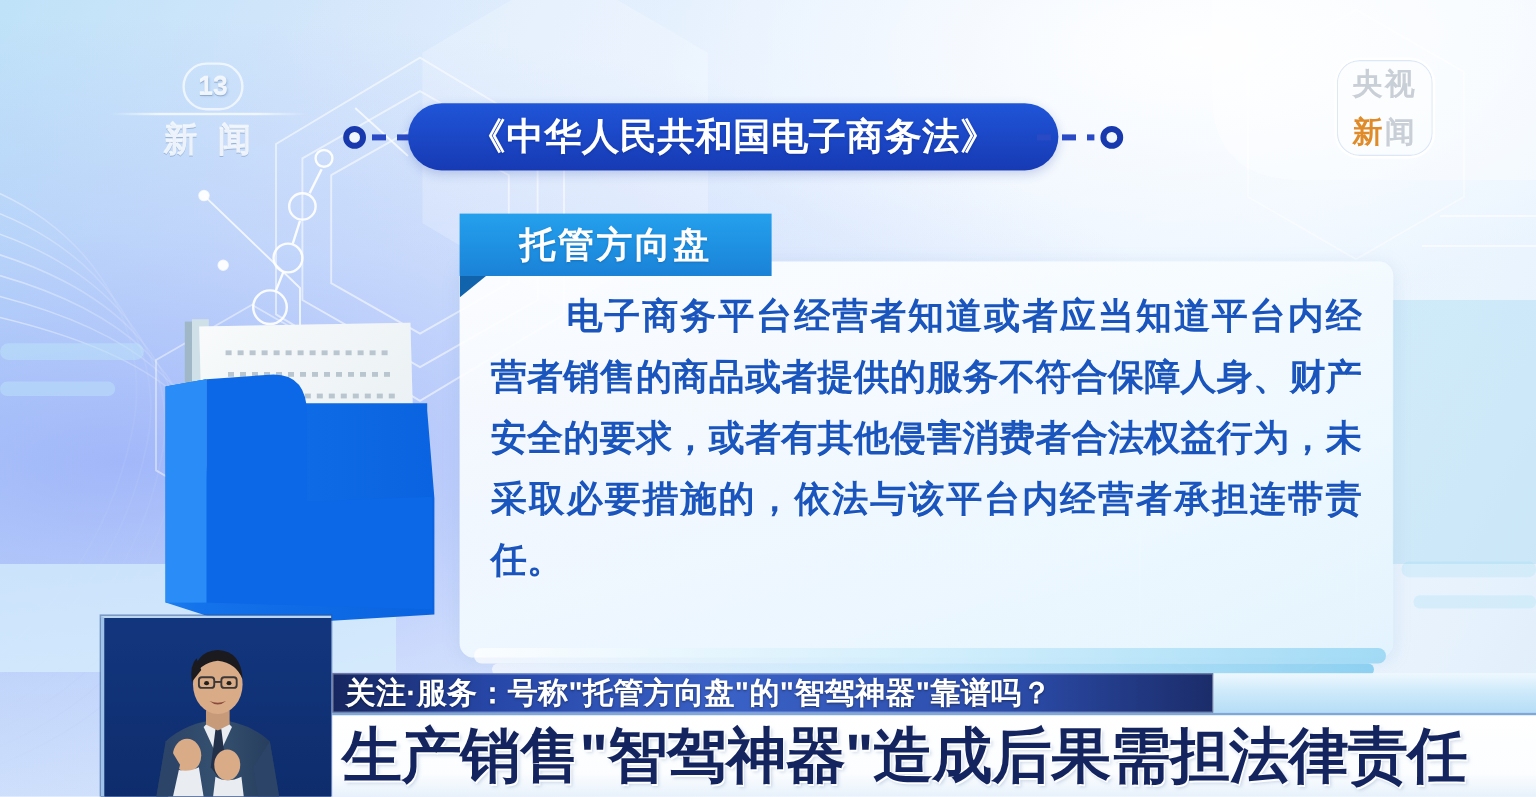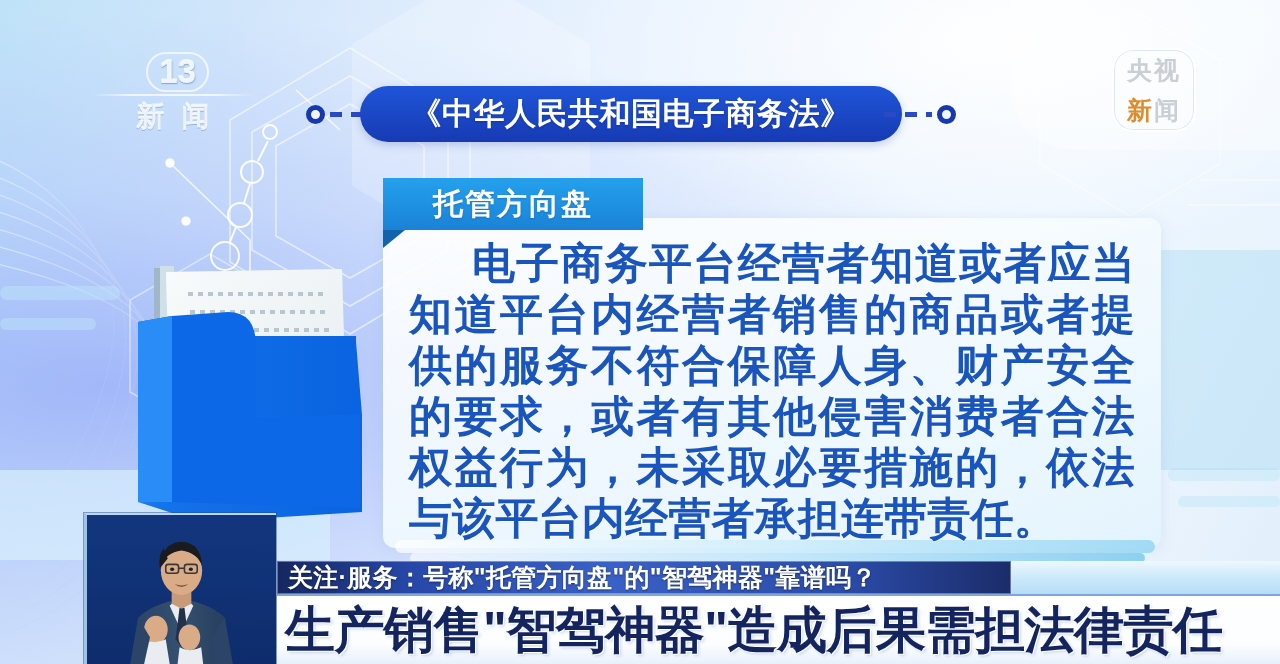--- a/index.html
+++ b/index.html
@@ -24,21 +24,21 @@
     opacity:.80;
   }
   .cctv-row{
     display:flex; align-items:center; justify-content:center;
     font-size:43px; font-weight:bold; letter-spacing:-2px;
     color:rgba(255,255,255,0.92);
     text-shadow:0 1px 0 rgba(120,150,190,.75), 0 -1px 0 rgba(255,255,255,.9), 1px 1px 2px rgba(110,145,190,.55);
   }
   .cctv-13{
     display:inline-flex; align-items:center; justify-content:center;
-    margin-left:9px; padding:0 11px; height:40px; font-size:33px; letter-spacing:0px;
+    margin-left:9px; padding:0 11px; height:40px; font-size:22px; letter-spacing:0px;
     border:2.5px solid rgba(255,255,255,0.85); border-radius:21px;
     color:rgba(255,255,255,0.95);
   }
   .cctv-rule{
     height:2px; margin:2px auto 2px; width:165px;
     background:linear-gradient(90deg,rgba(255,255,255,0) 0%,rgba(255,255,255,.9) 25%,rgba(255,255,255,.9) 75%,rgba(255,255,255,0) 100%);
   }
   .cctv-news{
     text-align:center; font-size:28px; font-weight:bold; letter-spacing:17px;
     text-indent:17px; color:rgba(255,255,255,0.92);
@@ -55,21 +55,21 @@
   }
   .app-badge .bl{ font-size:25px; font-weight:bold; letter-spacing:2px; color:#c9cfd6;
     text-shadow:0 1px 0 #fff; line-height:1.08;}
   .app-badge .bl .hl{ color:#e08b2a; }
   .app-badge .bl .gy{ color:#c9cfd6; }
 
   
   .book{ position:absolute; left:110px; top:250px; width:280px; height:290px; }
 
   
-  .title-wrap{ position:absolute; left:306px; top:86px; width:650px; height:52px; }
+  .title-wrap{ position:absolute; left:286px; top:86px; width:650px; height:52px; }
   .dot-ring{
     position:absolute; top:19px; width:19px; height:19px; border-radius:50%;
     border:5.5px solid #1739ad; background:#f1f7ff;
   }
   .dot-ring.left{ left:0; }
   .dot-ring.right{ right:0; }
   .dashes{ position:absolute; top:26px; height:5px; width:48px;
     background:repeating-linear-gradient(90deg,#2a49c4 0 12px,rgba(0,0,0,0) 12px 21px); }
   .dashes.left{ left:24px; }
   .dashes.right{ right:24px; }
@@ -114,21 +114,21 @@
     text-shadow:0 1px 2px rgba(10,60,120,.3);
   }
   .tag-fold{
     position:absolute; left:383px; top:230px; width:22px; height:18px;
     background:#1163ac; clip-path:polygon(0 0,100% 0,0 100%);
   }
 
   
   .body-text{
     position:absolute; left:409px; top:238px; width:726px;
-    color:#1a55bd; font-size:43px; font-weight:bold; line-height:51px;
+    color:#1a55bd; font-size:30px; font-weight:bold; line-height:51px;
     text-align:justify; text-indent:63px; letter-spacing:.2px;
     text-shadow:0 1px 0 rgba(255,255,255,.75);
   }
 
   
   .anchor-box{
     position:absolute; left:84px; top:513px; width:192px; height:151px;
     background:#0f2f73; overflow:hidden;
     border-left:3px solid #9fc3e8; border-top:2px solid #bcd6ee;
     box-shadow:0 0 0 1px rgba(40,80,150,.5);

